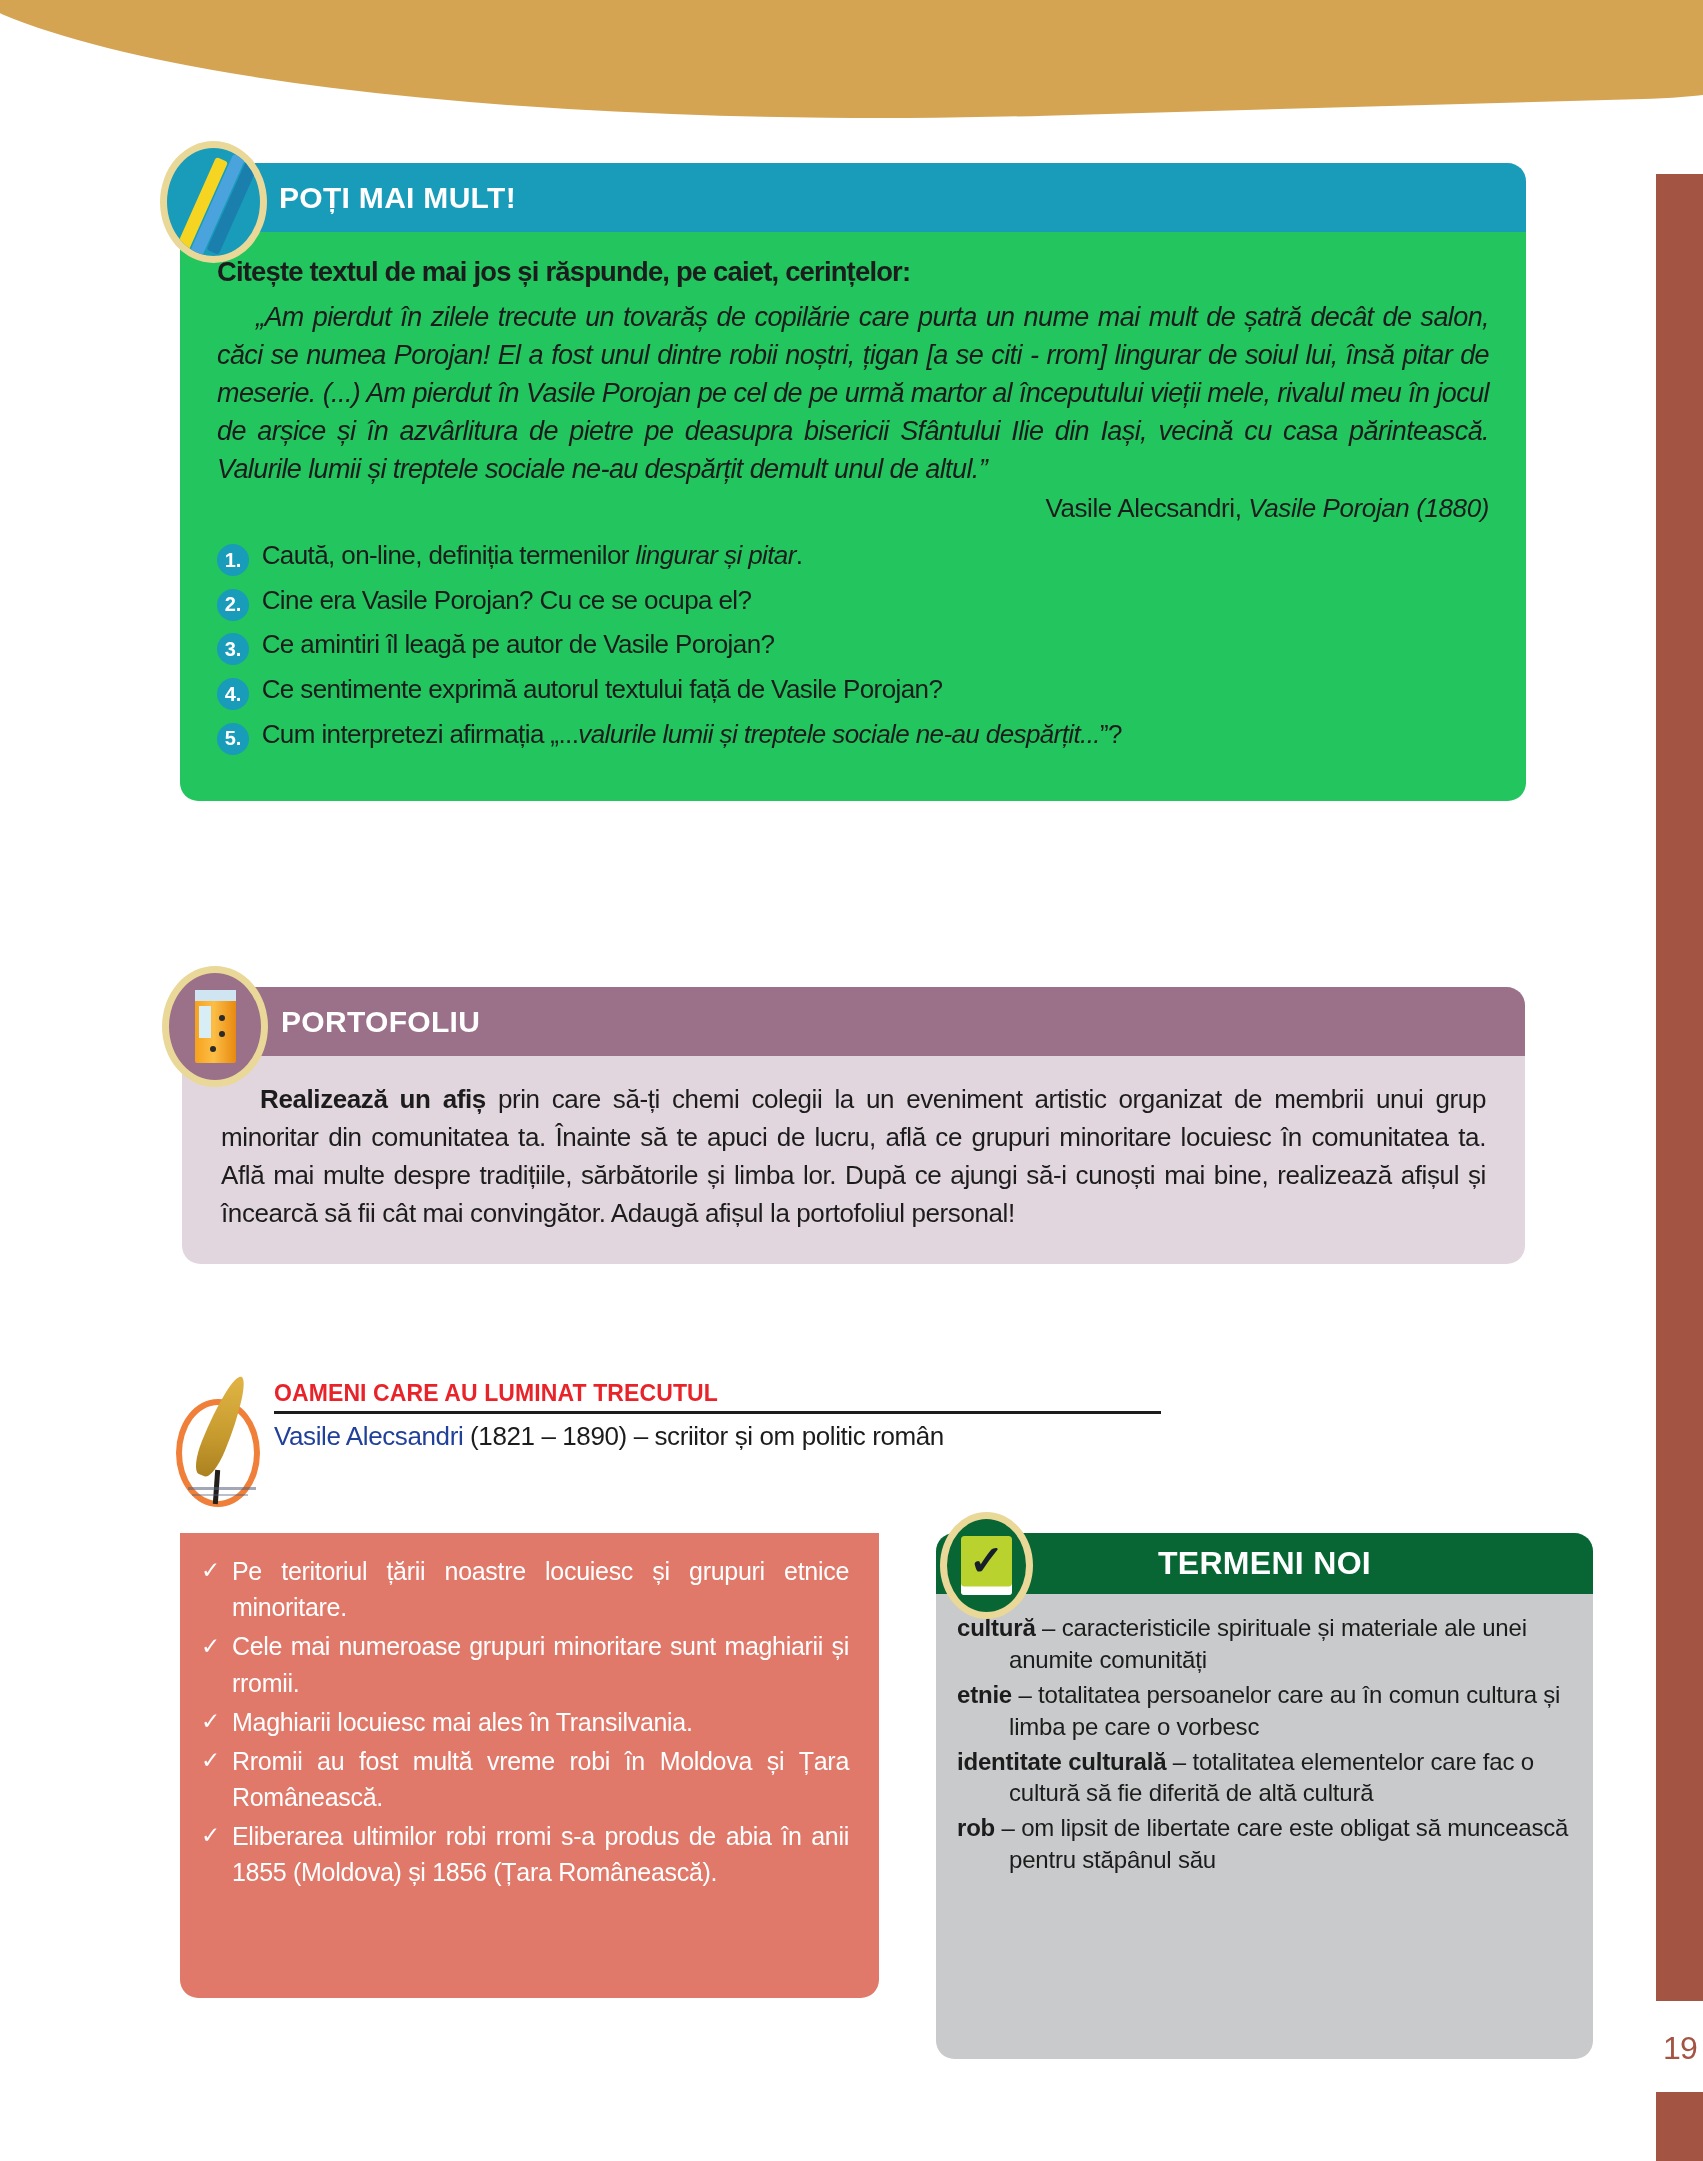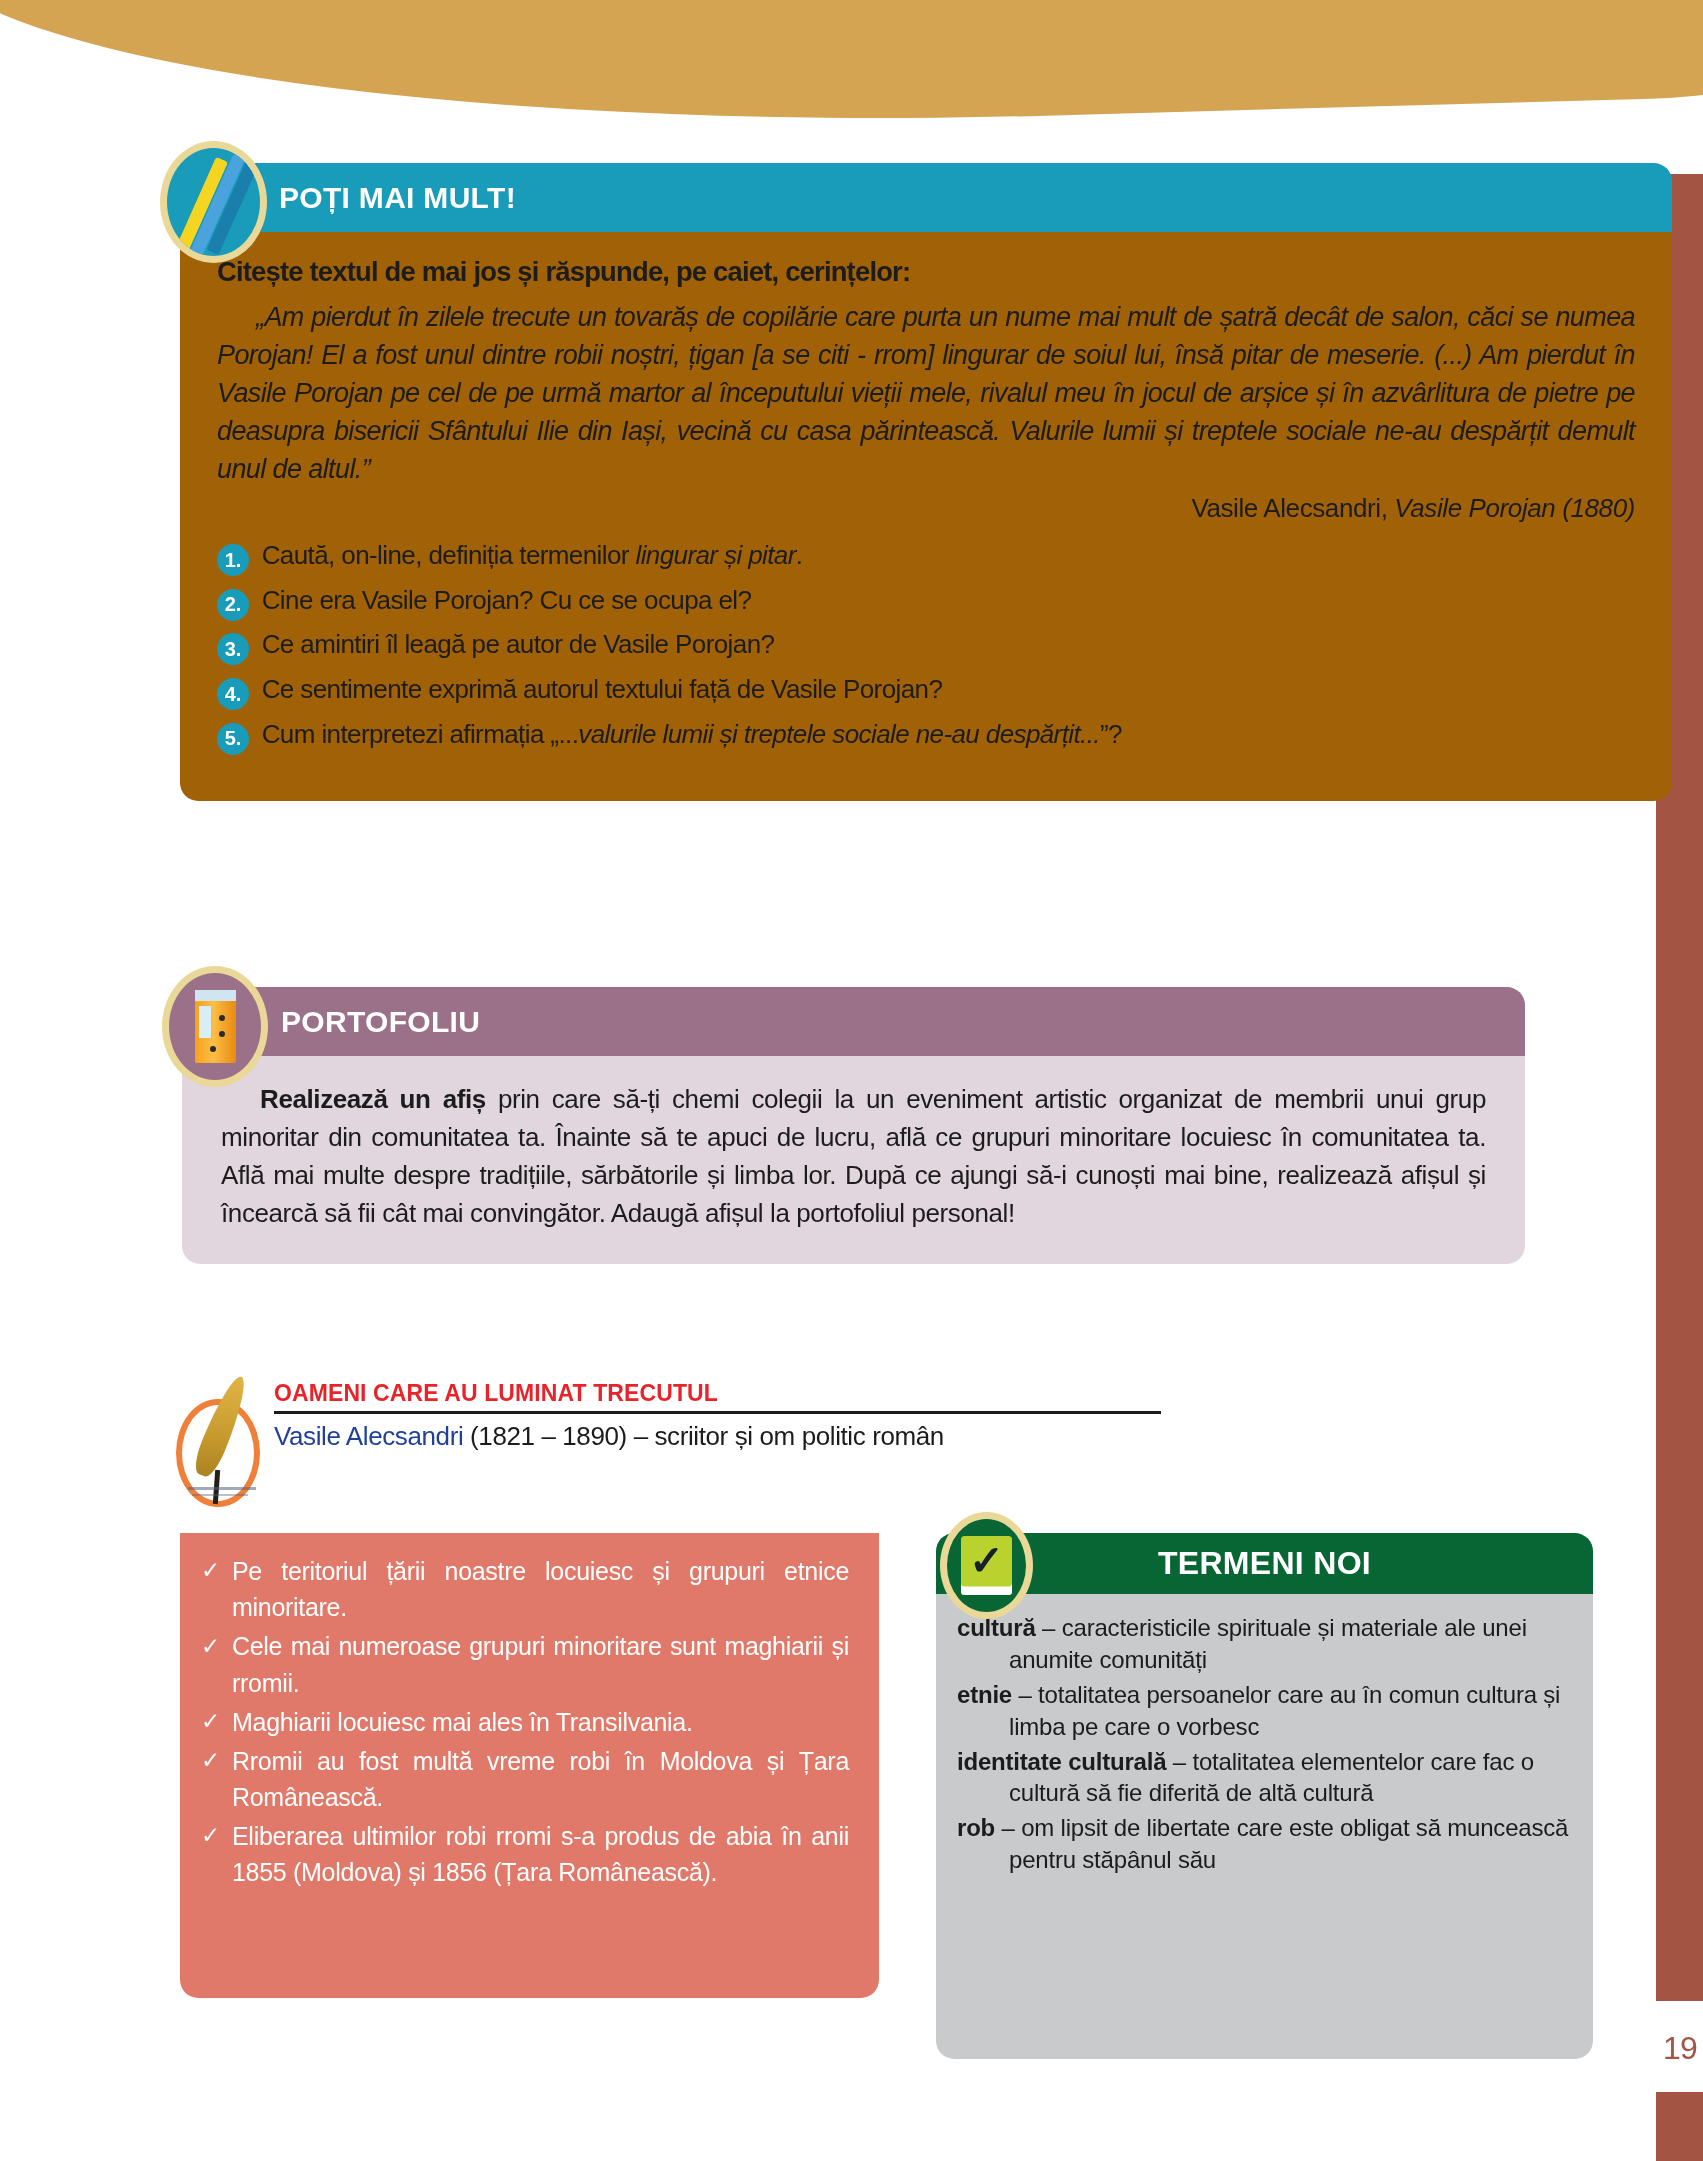--- a/index.html
+++ b/index.html
@@ -75,23 +75,23 @@
   .badge {
     position: absolute;
     border-radius: 50%;
     border: 7.7px solid #ead898;
     display: flex; align-items: center; justify-content: center;
     z-index: 9;
     overflow: hidden;
   }
 
   
-  #poti { top: 163px; left: 180px; width: 1492px; }
+  #poti { top: 163px; left: 180px; width: 1346px; }
   #poti .card-head { background: #189cb9; }
-  #poti .card-body { background: #a16207; padding-bottom: 39px; }
+  #poti .card-body { background: #22c55e; padding-bottom: 39px; }
   #poti-badge {
     top: 141px; left: 160px; width: 107px; height: 122px;
     background: #189cb9;
   }
   .pencil-wrap { position: relative; width: 100%; height: 100%; }
   .pencil {
     position: absolute; width: 13.4px; border-radius: 2.8px;
     transform-origin: center;
   }
 

